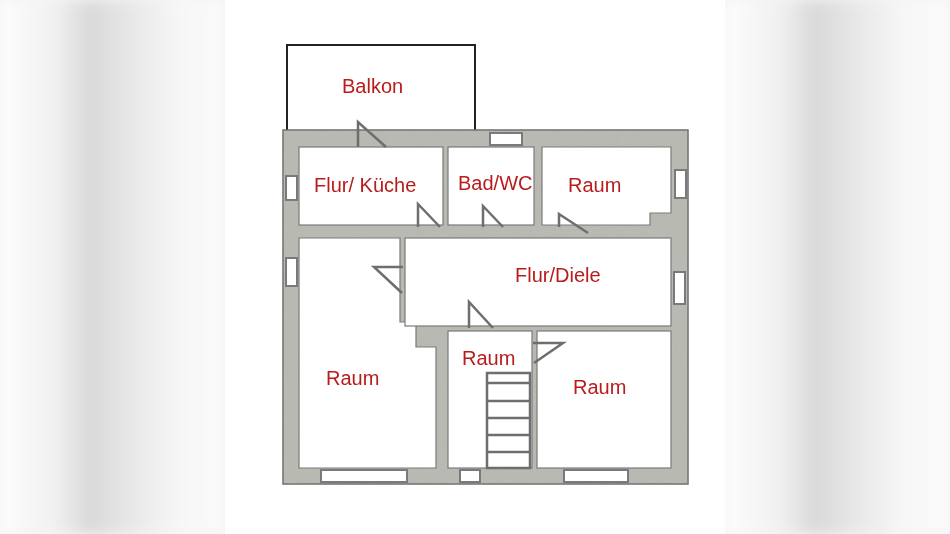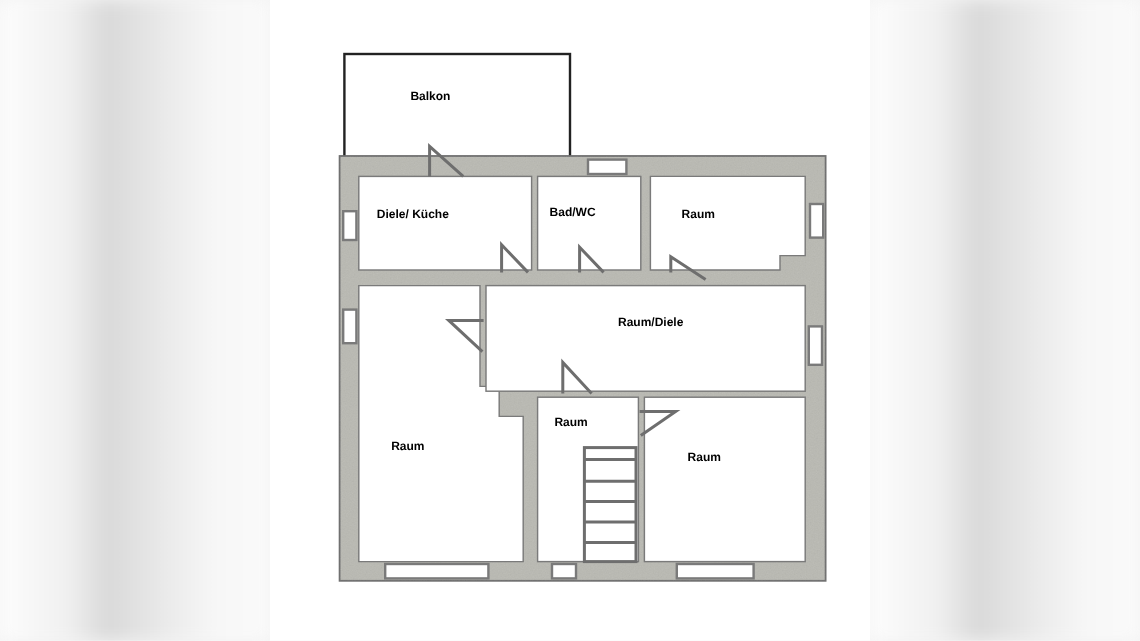--- a/index.html
+++ b/index.html
@@ -2,21 +2,21 @@
 <html><head>
 <meta charset="utf-8">
 <style>
   html, body { margin: 0; padding: 0; }
   body { width: 950px; height: 534px; overflow: hidden; position: relative; background: #f4f4f4; font-family: "Liberation Sans", sans-serif; }
   .bg-blur { position: absolute; top: 0; width: 225px; height: 534px; background: linear-gradient(90deg, #fdfdfd 0%, #f0f0f0 25%, #d9d9d9 40%, #e9e9e9 60%, #f7f7f7 80%, #fafafa 100%); filter: blur(6px); }
   .bg-left { left: 0; }
   .bg-right { left: 725px; }
   .center-panel { position: absolute; left: 225px; top: 0; width: 500px; height: 534px; background: #ffffff; }
   svg { position: absolute; left: 0; top: 0; }
-  .lbl { position: absolute; font-size: 10px; color: #000000; white-space: nowrap; font-weight: bold; }
+  .lbl { position: absolute; font-size: 20px; color: #b91c1c; white-space: nowrap; }
 </style>
 </head>
 <body>
 
 <div class="bg-blur bg-left"></div>
 <div class="bg-blur bg-right"></div>
 <div class="center-panel"></div>
 
 <svg width="950" height="534" viewBox="0 0 950 534">
   <defs>
@@ -71,19 +71,19 @@
     <rect x="487" y="373" width="43" height="95"></rect>
     <line x1="487" y1="383" x2="530" y2="383"></line>
     <line x1="487" y1="401" x2="530" y2="401"></line>
     <line x1="487" y1="418" x2="530" y2="418"></line>
     <line x1="487" y1="435" x2="530" y2="435"></line>
     <line x1="487" y1="452" x2="530" y2="452"></line>
   </g>
 </svg>
 
 <div class="lbl" style="left:342px;top:75px;">Balkon</div>
-<div class="lbl" style="left:314px;top:174px;">Diele/ Küche</div>
+<div class="lbl" style="left:314px;top:174px;">Flur/ Küche</div>
 <div class="lbl" style="left:458px;top:172px;text-align:center;">Bad/WC</div>
 <div class="lbl" style="left:568px;top:174px;">Raum</div>
-<div class="lbl" style="left:515px;top:264px;">Raum/Diele</div>
+<div class="lbl" style="left:515px;top:264px;">Flur/Diele</div>
 <div class="lbl" style="left:326px;top:367px;">Raum</div>
 <div class="lbl" style="left:462px;top:347px;">Raum</div>
 <div class="lbl" style="left:573px;top:376px;">Raum</div>
 
 </body></html>

